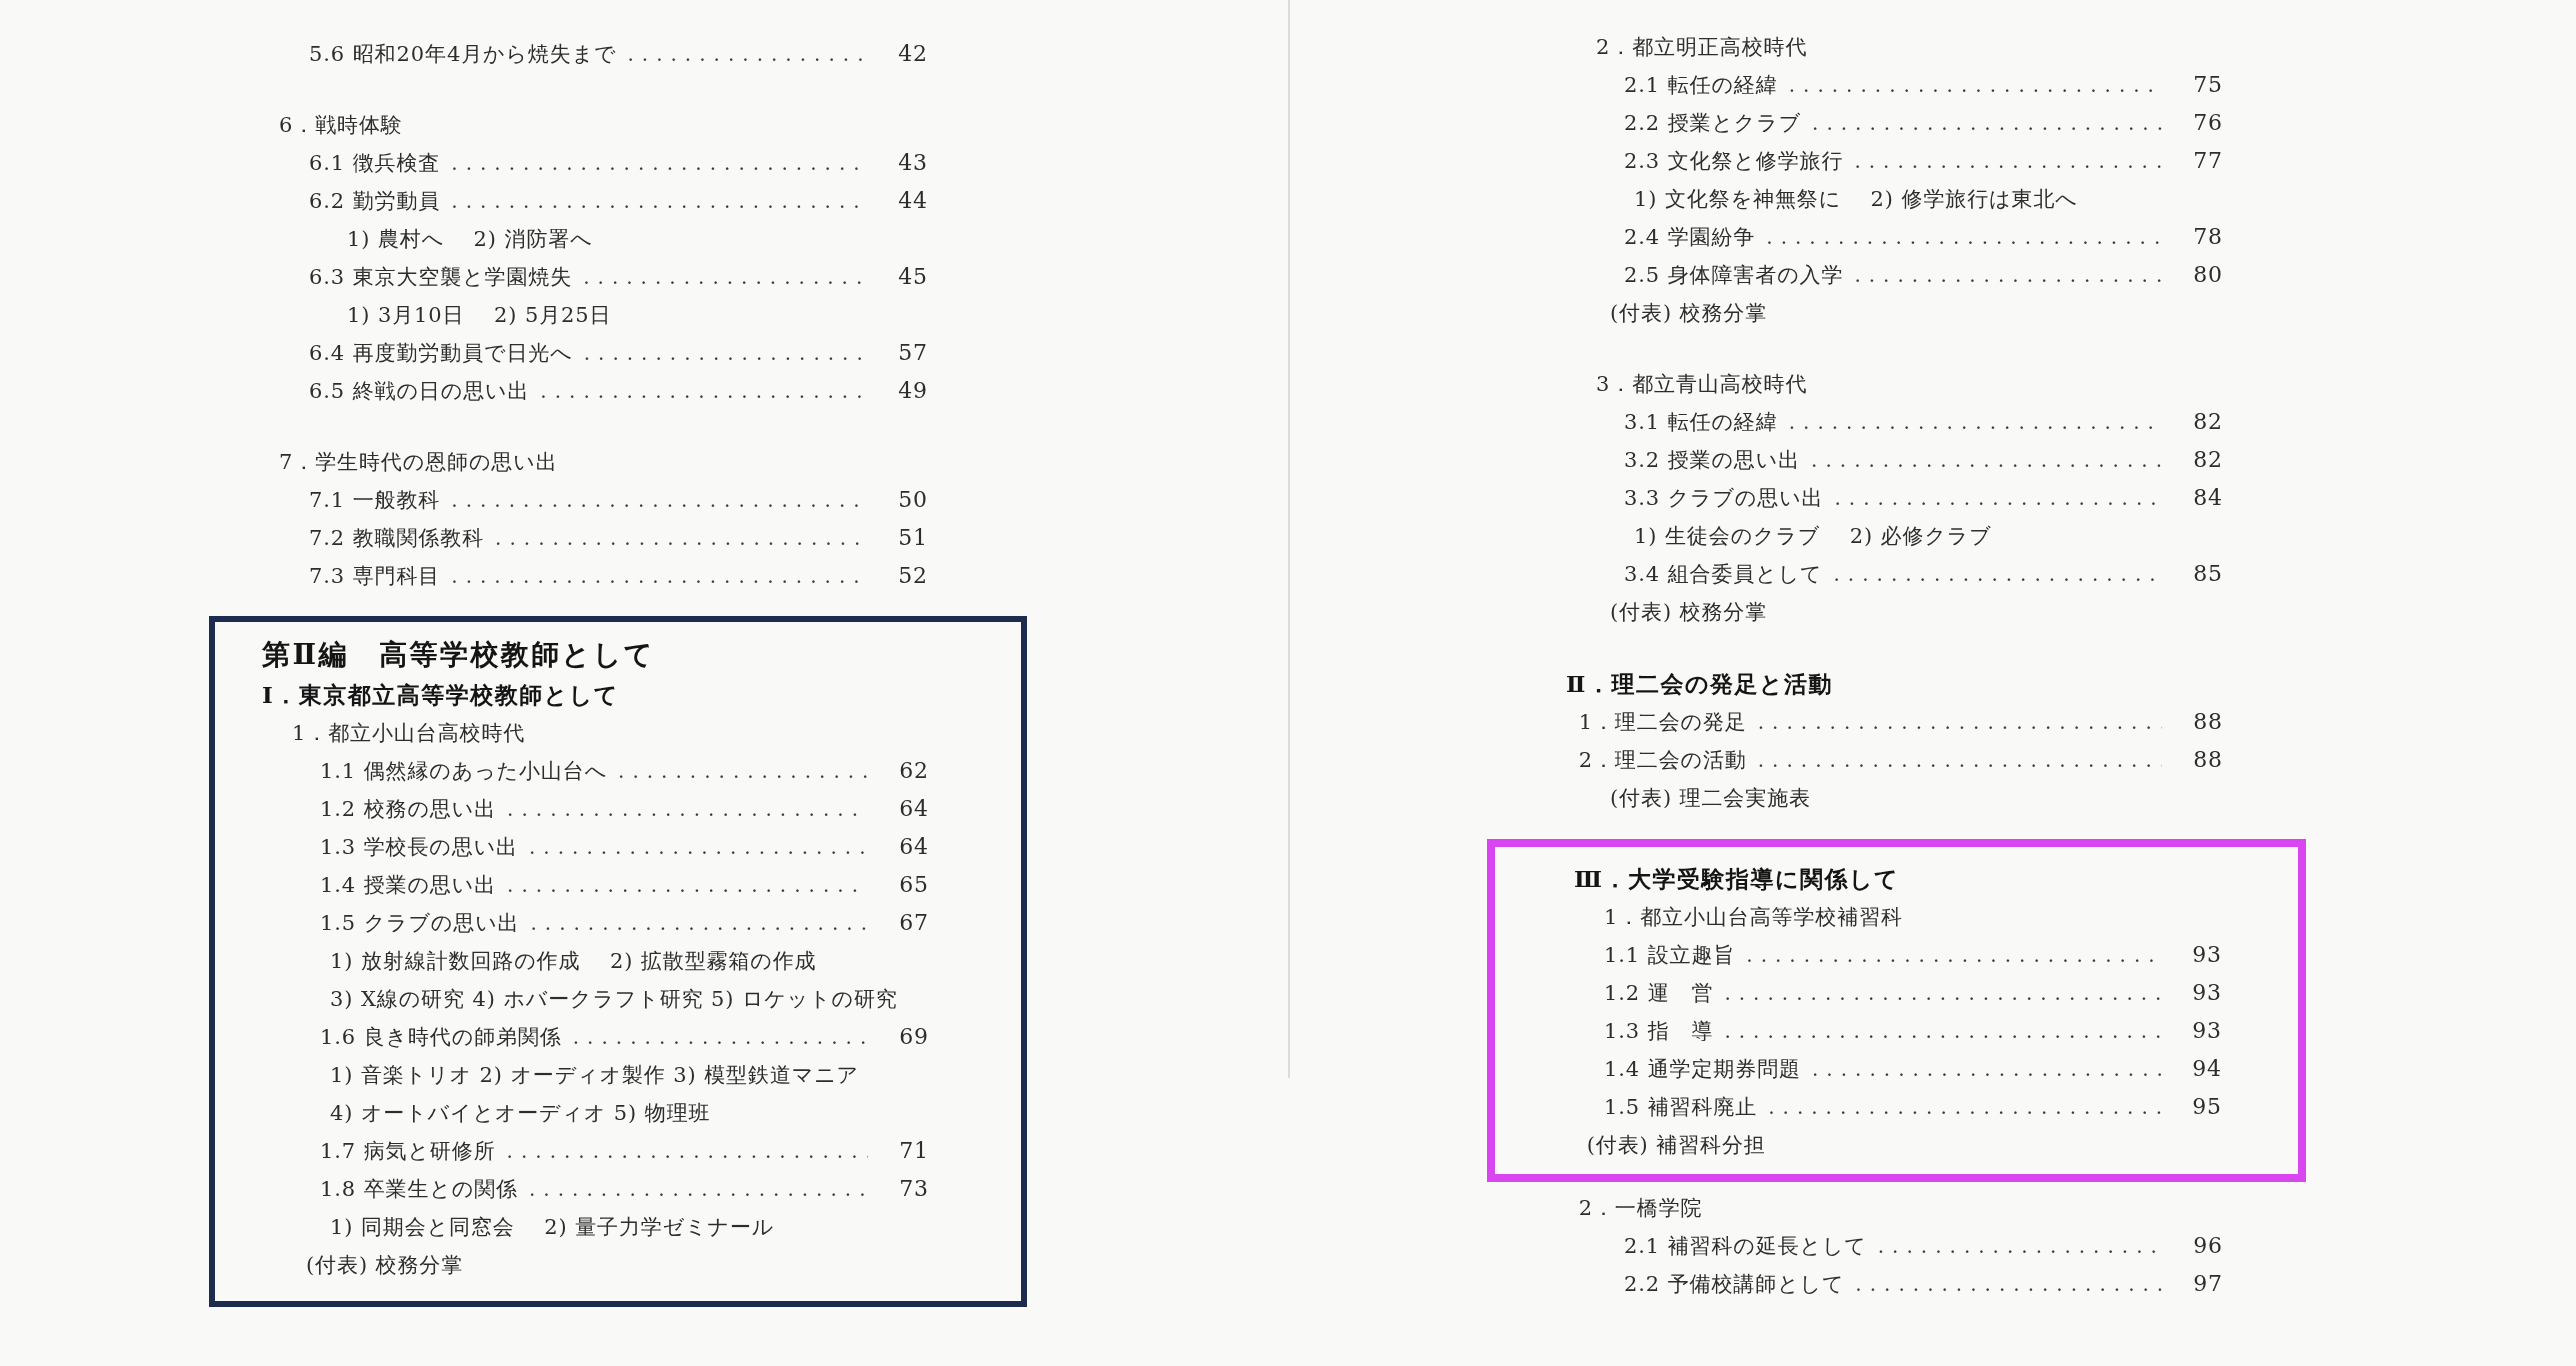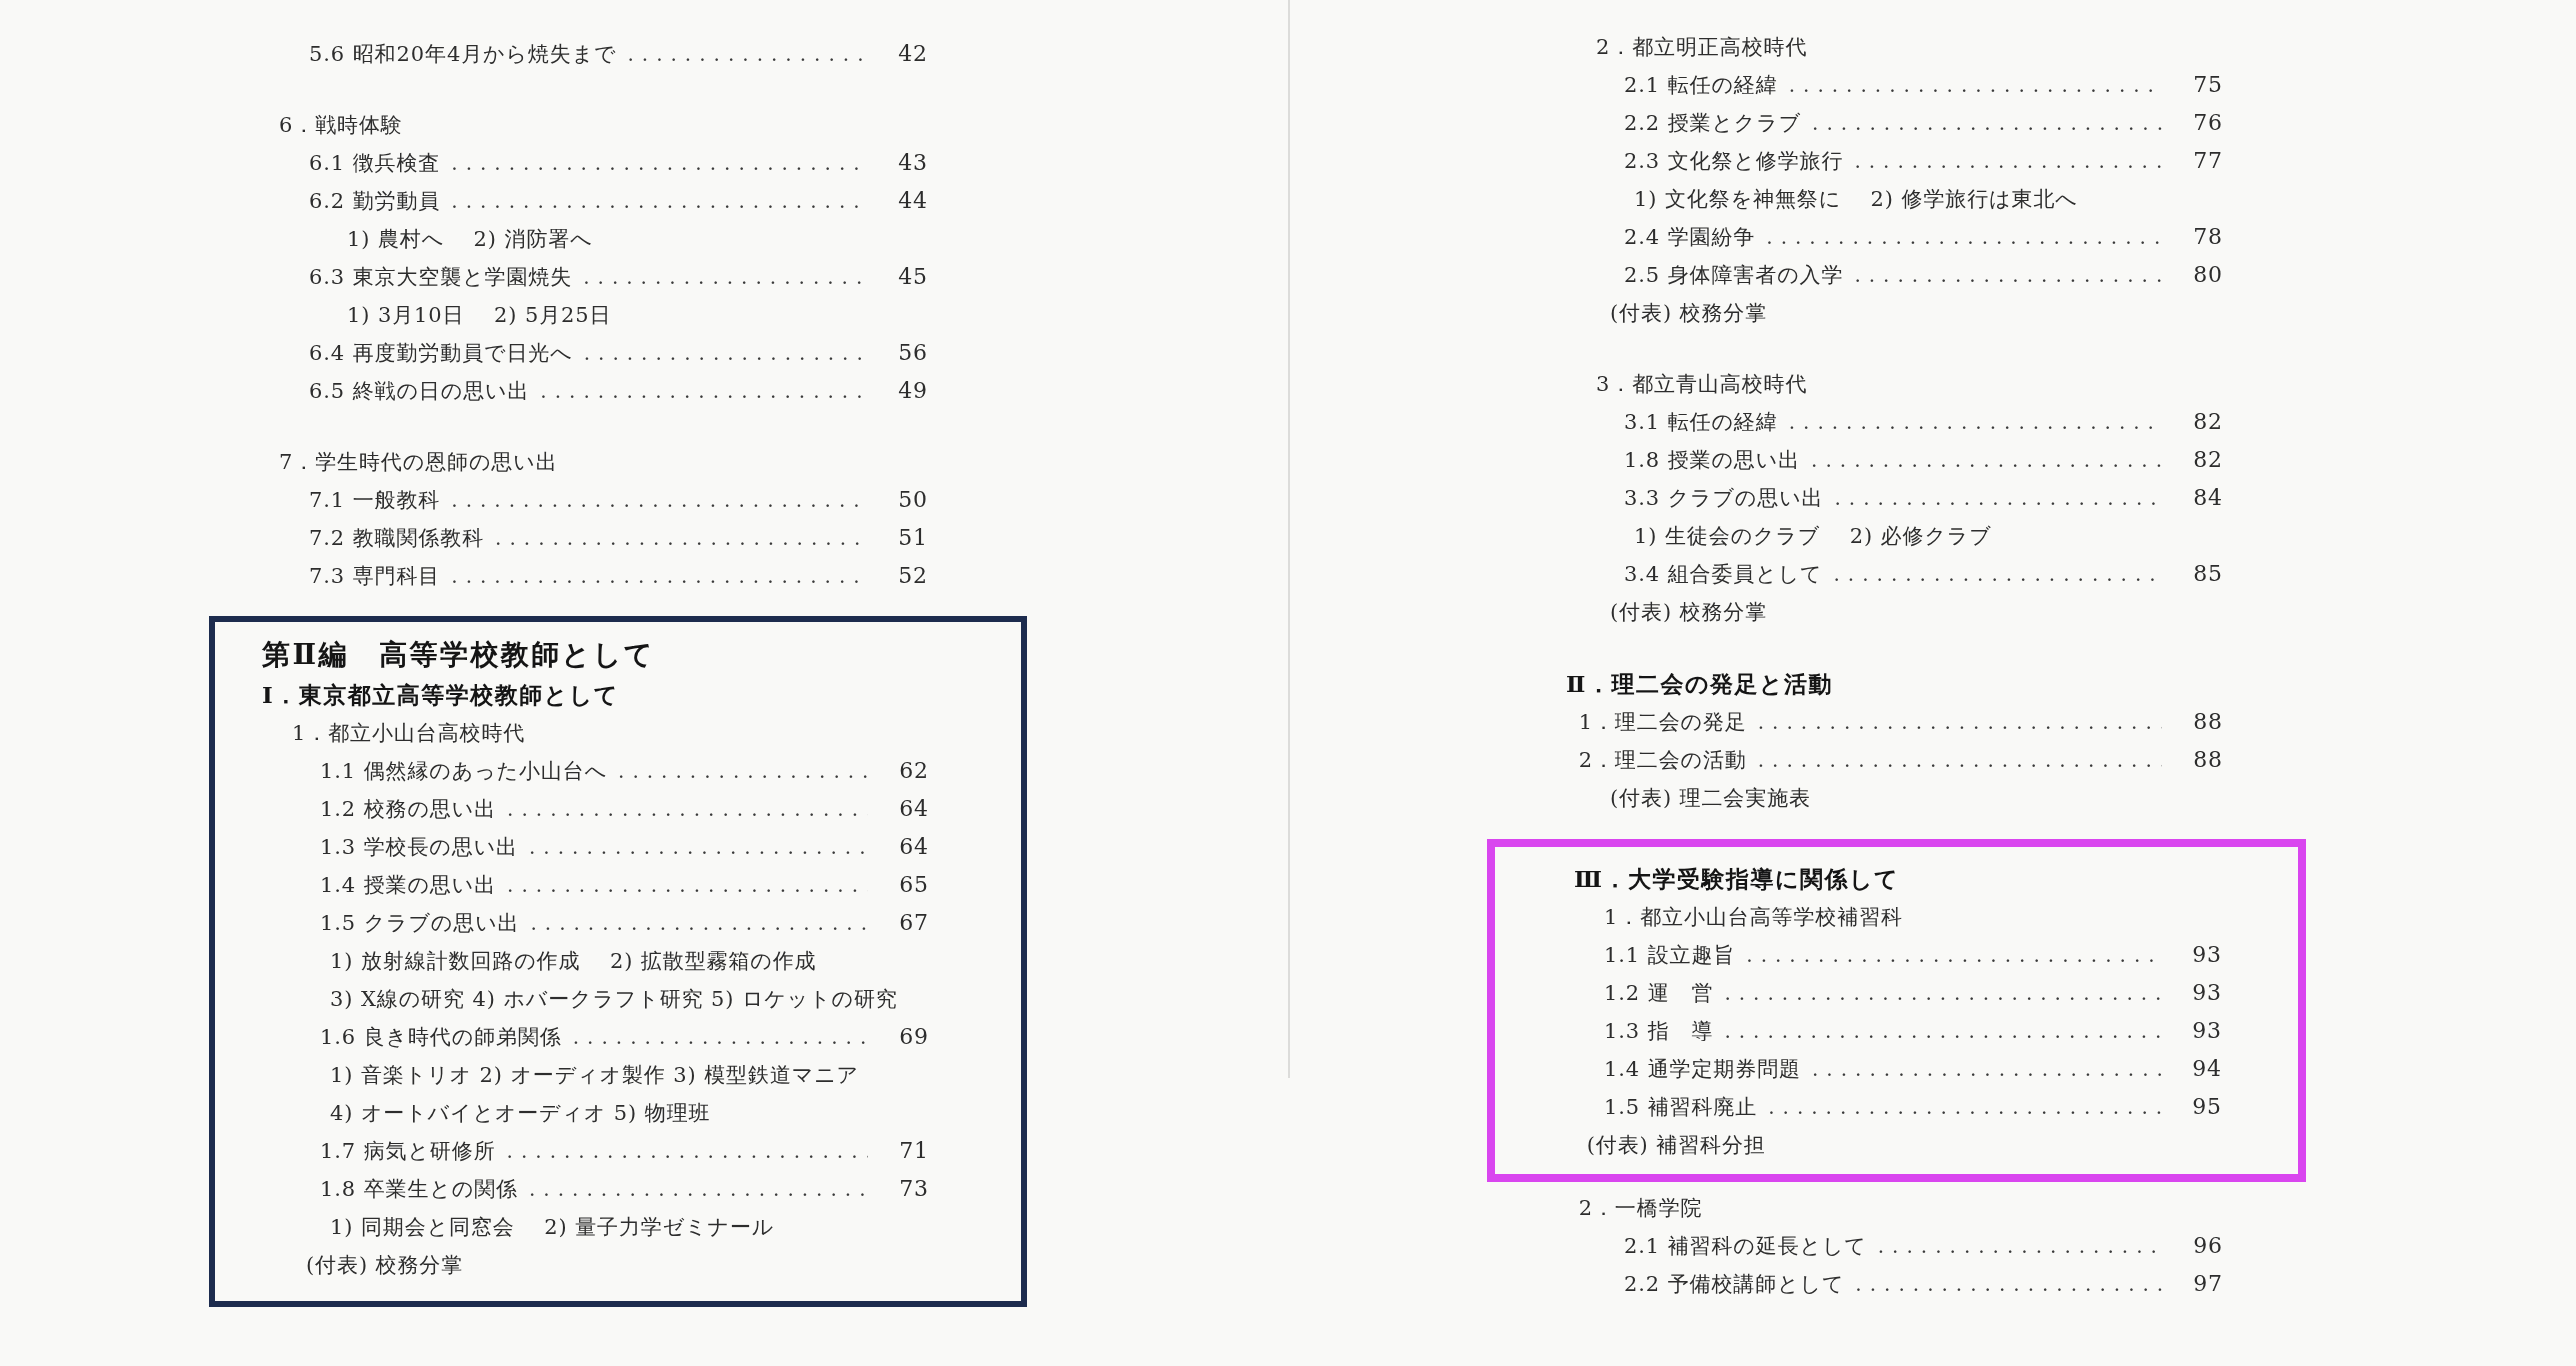--- a/index.html
+++ b/index.html
@@ -101,21 +101,21 @@
           <span class="label">6.3 東京大空襲と学園焼失</span>
           <span class="dots">..........................................................................................</span>
           <span class="num">45</span>
         </div>
         <div class="row ind3">
           <span class="label">1) 3月10日　 2) 5月25日</span>
         </div>
         <div class="row ind1">
           <span class="label">6.4 再度勤労動員で日光へ</span>
           <span class="dots">..........................................................................................</span>
-          <span class="num">56</span>
+          <span class="num">57</span>
         </div>
         <div class="row ind1">
           <span class="label">6.5 終戦の日の思い出</span>
           <span class="dots">..........................................................................................</span>
           <span class="num">49</span>
         </div>
       </div>
       <div class="block gap-m">
         <div class="row ind0">
           <span class="label">7．学生時代の恩師の思い出</span>
@@ -246,21 +246,21 @@
       <div class="block gap-m">
         <div class="row ind1">
           <span class="label">3．都立青山高校時代</span>
         </div>
         <div class="row ind2">
           <span class="label">3.1 転任の経緯</span>
           <span class="dots">..........................................................................................</span>
           <span class="num">82</span>
         </div>
         <div class="row ind2">
-          <span class="label">1.8 授業の思い出</span>
+          <span class="label">3.2 授業の思い出</span>
           <span class="dots">..........................................................................................</span>
           <span class="num">82</span>
         </div>
         <div class="row ind2">
           <span class="label">3.3 クラブの思い出</span>
           <span class="dots">..........................................................................................</span>
           <span class="num">84</span>
         </div>
         <div class="row ind3">
           <span class="label">1) 生徒会のクラブ　 2) 必修クラブ</span>

